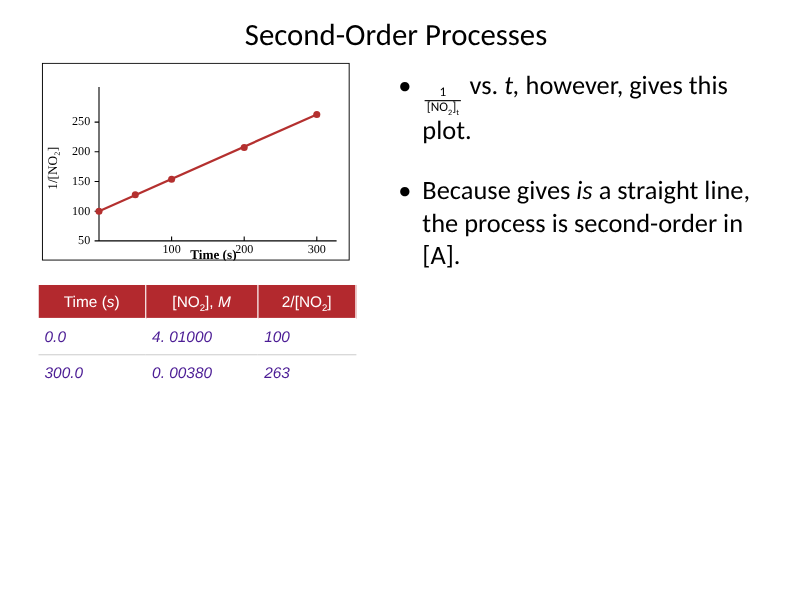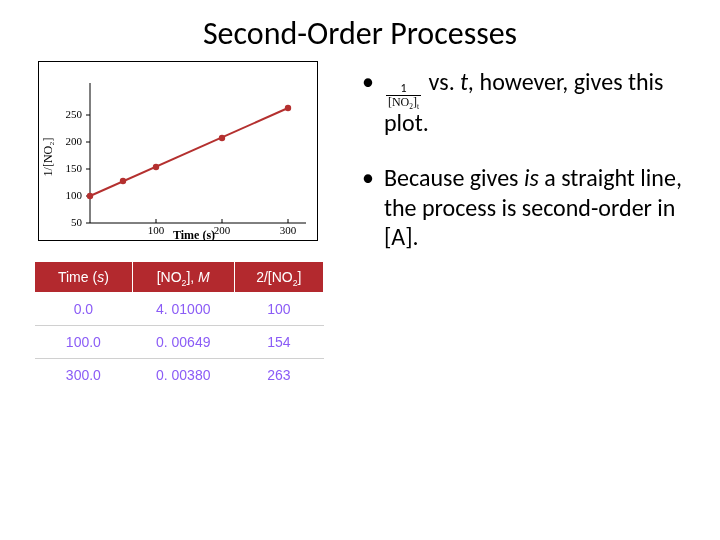--- a/index.html
+++ b/index.html
@@ -7,21 +7,21 @@
     margin: 0;
     width: 720px;
     height: 540px;
     background: #fff;
     font-family: Calibri, Arial, sans-serif;
     color: #000;
     overflow: hidden;
   }
   .title {
     text-align: center;
-    font-size: 32px;
+    font-size: 28px;
     margin-top: 14px;
     margin-bottom: 8px;
   }
   .cols {
     display: flex;
     padding: 0 20px 0 34px;
     gap: 18px;
   }
   .left { flex: 0 0 310px; }
   .right { flex: 1; padding-top: 6px; }
@@ -42,23 +42,24 @@
     color: #fff;
     font-weight: normal;
     padding: 7px 6px;
     border: 1px solid #fff;
     text-align: center;
     font-style: normal;
   }
   table.data th i { font-style: italic; }
   table.data td {
     padding: 8px 6px;
-    text-align: center;
+    text-align: left;
     border-bottom: 1px solid #d0d0d0;
-    color: #8b5cf6;
+    color: #4c1d95;
+    font-style: italic;
   }
   table.data tr:last-child td { border-bottom: none; }
   
   .b {
     display: flex;
     font-size: 24px;
     margin-bottom: 26px;
     line-height: 1.22;
   }
   .b .dot { margin-right: 10px; }
@@ -66,21 +67,21 @@
   .frac {
     display: inline-flex;
     flex-direction: column;
     vertical-align: -2px;
     font-size: 12px;
     line-height: 1.05;
     text-align: center;
     margin: 0 2px;
   }
   .frac .num { border-bottom: 1px solid #000; padding: 0 2px; }
-  .frac .den { padding: 0 2px; font-family: Liberation Serif, serif; }
+  .frac .den { padding: 0 2px; }
   sub { font-size: 0.62em; line-height: 0; }
 </style>
 </head>
 <body>
 
 <div class="title">Second-Order Processes</div>
 
 <div class="cols">
   <div class="left">
 
@@ -140,25 +141,20 @@
           <th><span>2/[NO</span><sub>2</sub><span>]</span></th>
         </tr>
       </thead>
       <tbody>
         <tr>
             <td>0.0</td>
             <td>4. 01000</td>
             <td>100</td>
           </tr>
         <tr>
-            <td>100.0</td>
-            <td>0. 00649</td>
-            <td>154</td>
-          </tr>
-        <tr>
             <td>300.0</td>
             <td>0. 00380</td>
             <td>263</td>
           </tr>
       </tbody>
     </table>
   </div>
 
   <div class="right">
     <div class="b">

